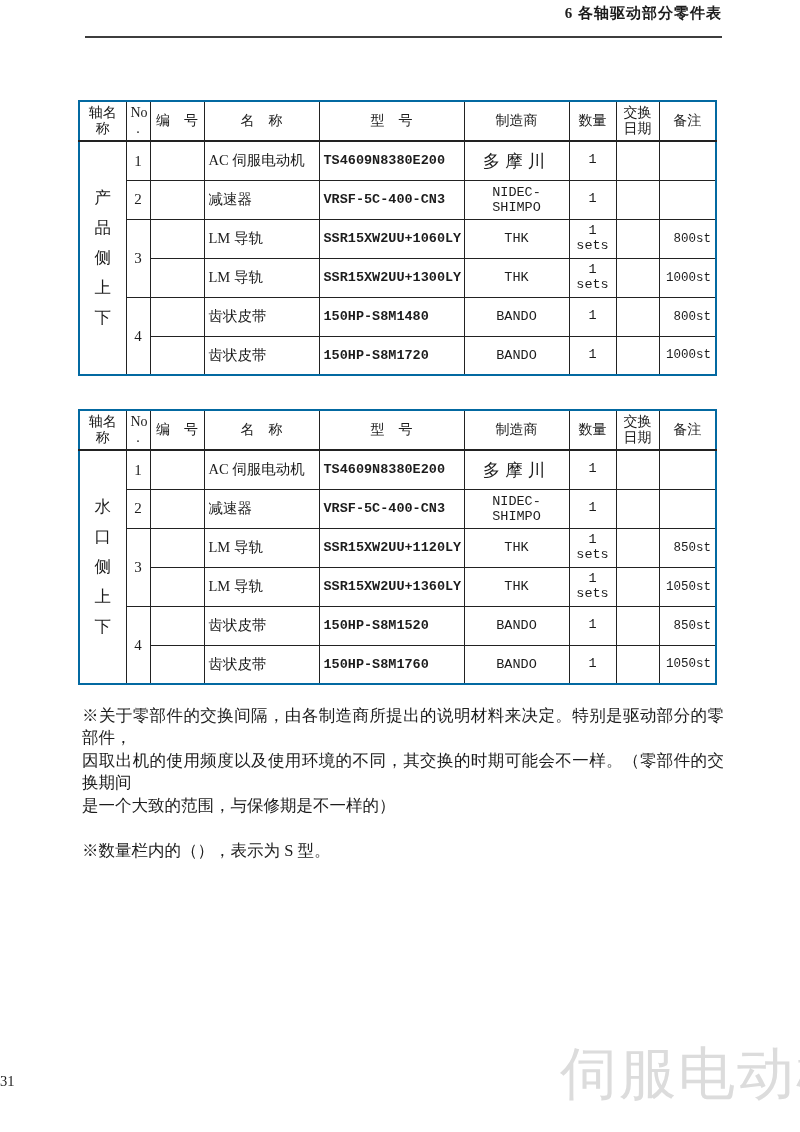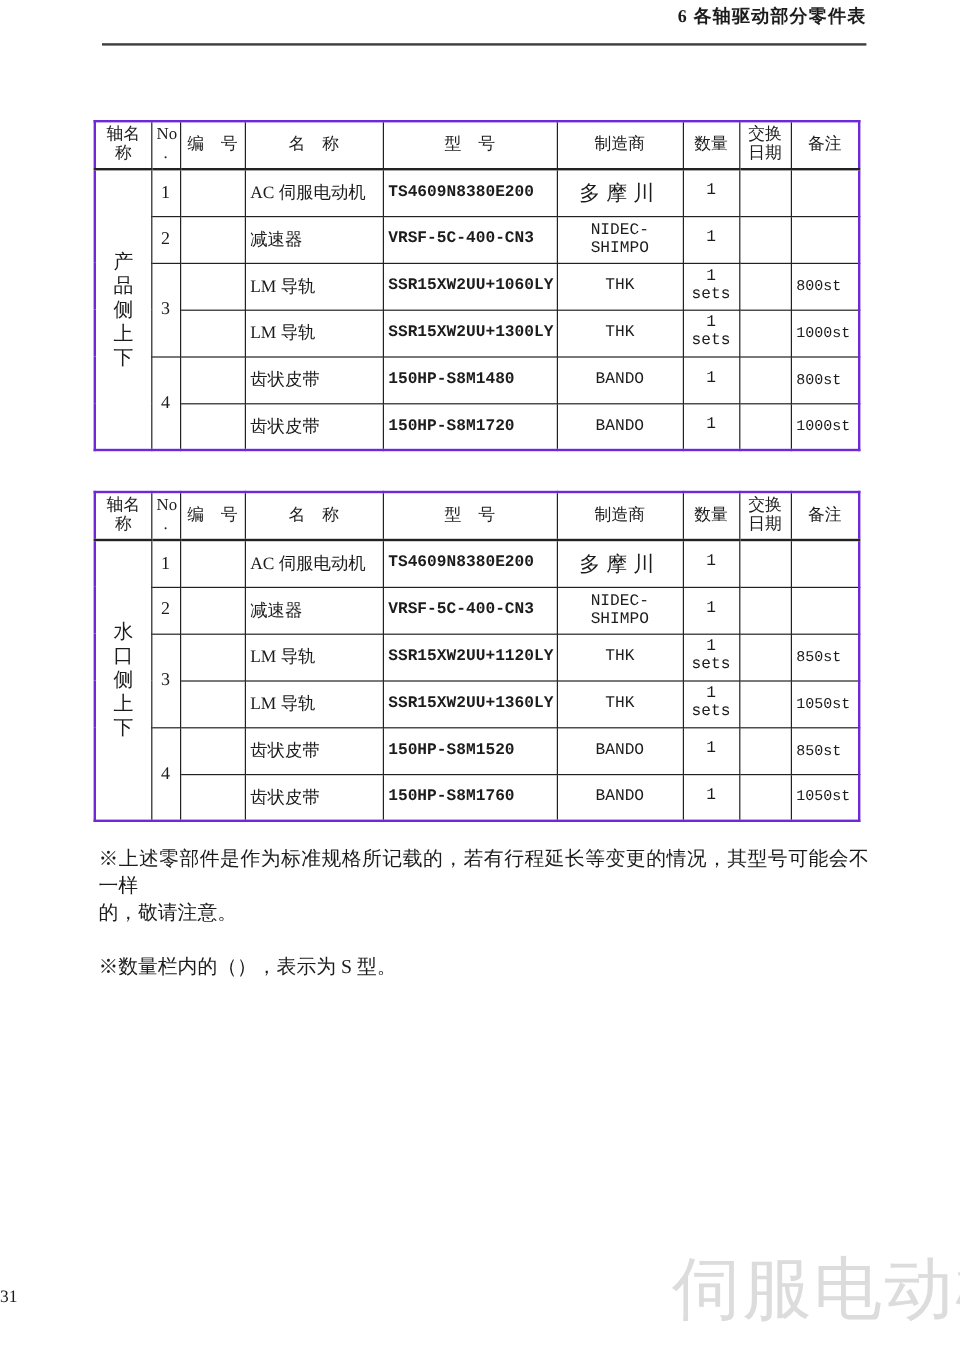--- a/index.html
+++ b/index.html
@@ -12,52 +12,52 @@
   .hdr-title{
     position:absolute;top:4px;left:0;width:722px;text-align:right;
     font-size:15px;font-weight:bold;letter-spacing:1px;
   }
   .hdr-rule{
     position:absolute;top:36px;left:85px;width:637px;height:2px;background:#3d3d3d;
   }
   
   table.parts{
     position:absolute;left:78px;border-collapse:collapse;table-layout:fixed;
-    width:637px;border:2px solid #6d28d9;
+    width:637px;border:2px solid #0369a1;
   }
   table.t1{top:100px;}
   table.t2{top:409px;}
   table.parts th,table.parts td{
     border:1px solid #222;padding:0 4px;white-space:pre-line;
     overflow:hidden;
   }
   table.parts thead tr{height:40px;}
   table.parts tbody tr{height:39px;}
   table.parts th{
     font-weight:normal;font-size:14px;text-align:center;line-height:1.15;
     border-bottom:2px solid #222;
   }
   td.axis-cell{text-align:center;vertical-align:middle;}
   .vert{
     display:inline-block;width:19px;word-break:break-all;
-    font-size:16.5px;line-height:20px;text-align:center;letter-spacing:0;
+    font-size:16.5px;line-height:30px;text-align:center;letter-spacing:0;
   }
   td.no-cell,td.qty-cell,td.exch-cell{text-align:center;font-size:15px;line-height:1.1;}
   td.code-cell{font-size:14px;}
   td.name-cell{text-align:left;font-size:14.5px;padding-left:8px;}
   td.model-cell{
     text-align:left;padding-left:8px;
     font-family:"Liberation Mono","DejaVu Sans Mono",monospace;font-size:13.5px;font-weight:bold;
   }
   td.maker-cell{text-align:center;}
   td.maker-latin{font-family:"Liberation Mono","DejaVu Sans Mono",monospace;font-size:13.5px;}
   td.maker-cjk{font-size:17.5px;letter-spacing:5px;}
   td.qty-cell{font-family:"Liberation Mono","DejaVu Sans Mono",monospace;font-size:13.5px;}
   td.note-cell{
-    text-align:left;padding-left:6px;
+    text-align:right;padding-left:6px;
     font-family:"Liberation Mono","DejaVu Sans Mono",monospace;font-size:12.5px;
   }
   
   .notes{
     position:absolute;left:82px;top:682px;width:642px;
     font-size:16.5px;line-height:22.6px;white-space:pre-line;
     text-align:justify;
   }
   .note-item{white-space:pre-line;}
   
@@ -256,19 +256,20 @@
       <td class="model-cell">150HP-S8M1760</td>
       <td class="maker-cell maker-latin">BANDO</td>
       <td class="qty-cell">1</td>
       <td class="exch-cell"></td>
       <td class="note-cell">1050st</td>
     </tr>
   </tbody>
 </table>
 
 <div class="notes">
-  <div class="note-item">※上述零部件是作为标准规格所记载的，若有行程延长等变更的情况，其型号可能会不一样
-的，敬请注意。</div>
+  <div class="note-item">※关于零部件的交换间隔，由各制造商所提出的说明材料来决定。特别是驱动部分的零部件，
+因取出机的使用频度以及使用环境的不同，其交换的时期可能会不一样。（零部件的交换期间
+是一个大致的范围，与保修期是不一样的）</div>
   <div class="note-item">※数量栏内的（），表示为 S 型。</div>
 </div>
 
 <div class="page-number">31</div>
 <div class="watermark">伺服电动机</div>
 
 </body></html>

